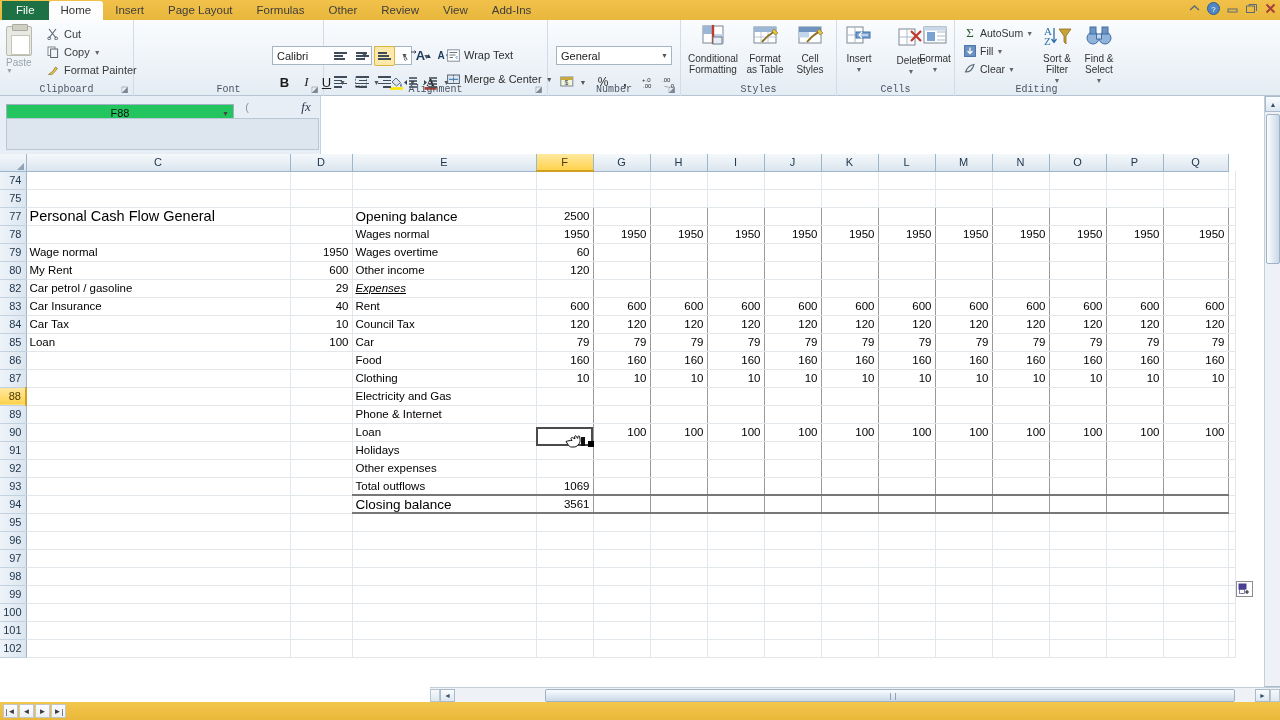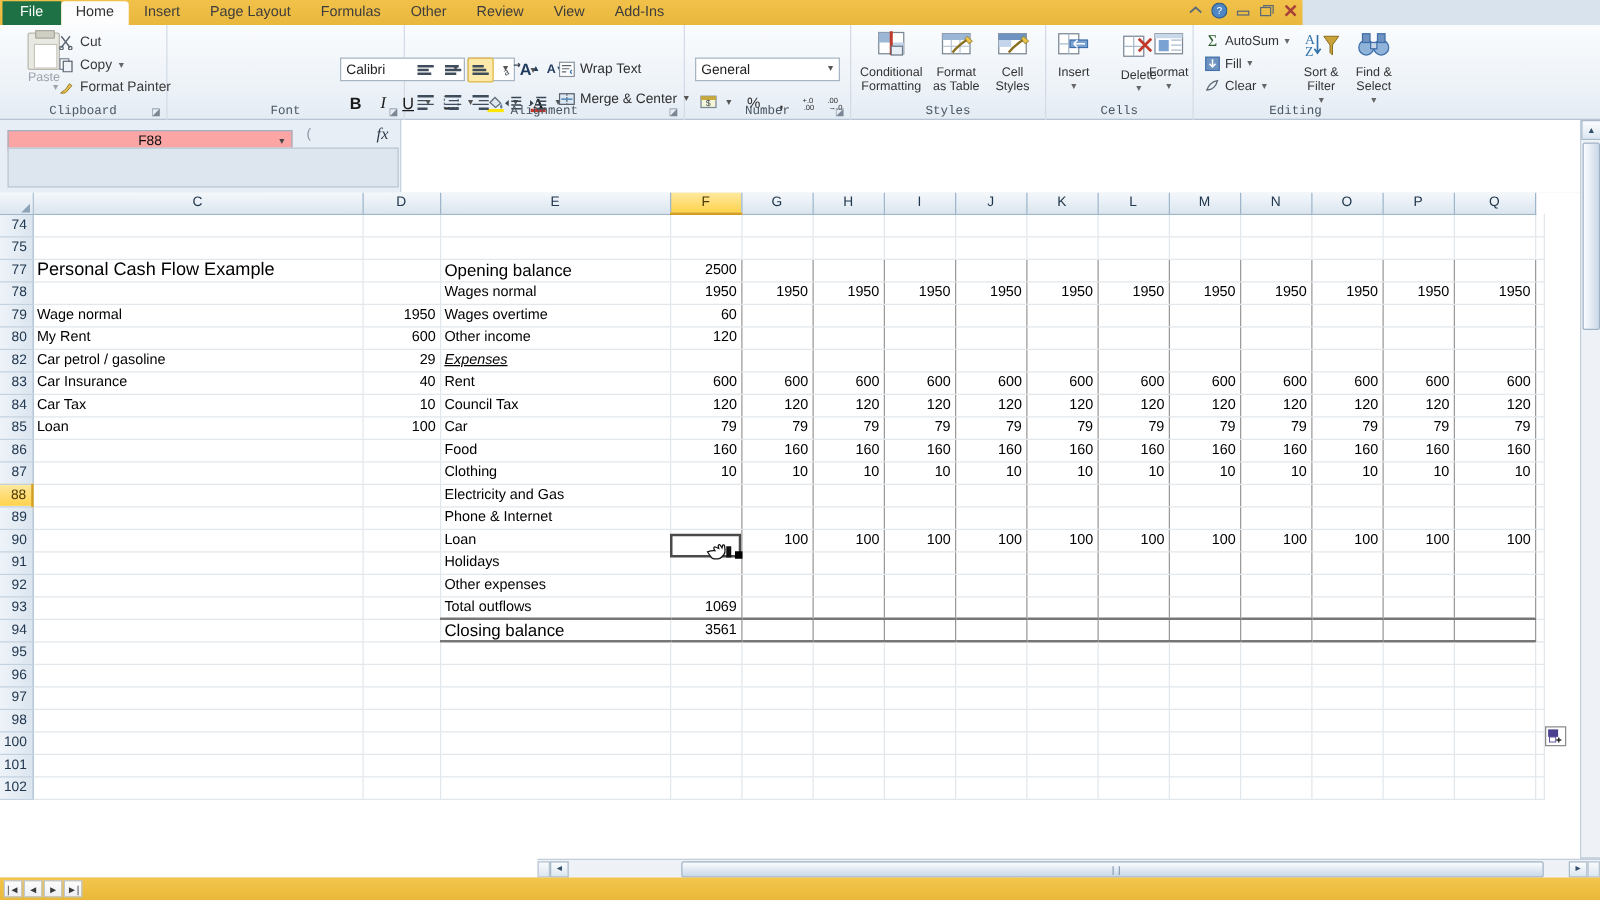--- a/index.html
+++ b/index.html
@@ -7,21 +7,21 @@
     width: 1280px; height: 720px;
     overflow: hidden;
     font-family: "Liberation Sans", sans-serif;
     font-size: 11px;
     background: #fff;
   }
   #app { position: relative; width: 1280px; height: 720px; background: #d9e3ee; }
 
   
   .titlebar {
-    position: absolute; top: 0; left: 0; width: 1042px; height: 20px;
+    position: absolute; top: 0; left: 0; width: 1280px; height: 20px;
     background: linear-gradient(#f2c14a, #e8b73c);
     display: flex; align-items: flex-end;
   }
   .tabstrip { display: flex; align-items: flex-end; height: 20px; padding-left: 2px; }
   .tab {
     height: 19px; line-height: 19px; padding: 0 12px;
     font-size: 11.5px; color: #3d3d3d; cursor: default;
     border-top-left-radius: 3px; border-top-right-radius: 3px;
     white-space: nowrap;
   }
@@ -55,21 +55,21 @@
     text-align: center; font-size: 10px; color: #4a5562; font-family: Liberation Mono, monospace;
   }
   .rgdialog {
     position: absolute; bottom: 2px; right: 3px;
     width: 9px; height: 9px; font-size: 8px; color: #7b8794; line-height: 9px;
   }
 
   
   .paste-btn {
     position: absolute; left: 6px; top: 4px; width: 42px; height: 54px;
-    display: flex; flex-direction: column; align-items: flex-end; justify-content: flex-start;
+    display: flex; flex-direction: column; align-items: flex-start; justify-content: flex-start;
   }
   .paste-glyph {
     width: 26px; height: 30px; margin-top: 2px;
     background: #e9e9e4; border: 1px solid #b9b9ae; border-radius: 2px;
     position: relative;
   }
   .paste-glyph:before {
     content: ""; position: absolute; left: 5px; top: -3px; width: 14px; height: 5px;
     background: #cfcfc4; border: 1px solid #a9a99e; border-radius: 1px;
   }
@@ -151,21 +151,21 @@
     font-size: 10.5px; color: #333; white-space: nowrap;
   }
 
   
   .fbarzone {
     position: absolute; top: 96px; left: 0; width: 1280px; height: 58px;
     background: #e8eef5;
   }
   .namebox {
     position: absolute; left: 6px; top: 8px; width: 228px; height: 18px;
-    background: #fca5a5; border: 1px solid #9fb0c1;
+    background: #22c55e; border: 1px solid #9fb0c1;
     display: flex; align-items: center; justify-content: center;
     font-size: 11px; color: #111;
   }
   .namebox .nb-arrow { position: absolute; right: 4px; font-size: 7px; color: #444; }
   .fbdivider {
     position: absolute; left: 238px; top: 2px; width: 18px; height: 18px;
     display: flex; align-items: center; justify-content: center;
     color: #8894a2; font-size: 11px;
   }
   .fxbtn {
@@ -772,21 +772,21 @@
             <td class="cell num"></td>
             <td class="cell num"></td>
             <td class="cell num"></td>
             <td class="cell num"></td>
             <td class="cell num"></td>
             <td class="cell num"></td>
             <td class="cell"></td>
           </tr>
           <tr>
             <td class="rowhead">77</td>
-            <td class="cell txt hdbig">Personal Cash Flow Example</td>
+            <td class="cell txt hdbig">Personal Cash Flow General</td>
             <td class="cell num"></td>
             <td class="cell txt bigb tb-l">Opening balance</td>
             <td class="cell num vsep">2500</td>
             <td class="cell num vsep"></td>
             <td class="cell num vsep"></td>
             <td class="cell num vsep"></td>
             <td class="cell num vsep"></td>
             <td class="cell num vsep"></td>
             <td class="cell num vsep"></td>
             <td class="cell num vsep"></td>
@@ -1170,20 +1170,39 @@
             <td class="cell num"></td>
             <td class="cell num"></td>
             <td class="cell num"></td>
             <td class="cell num"></td>
             <td class="cell num"></td>
             <td class="cell num"></td>
             <td class="cell num"></td>
             <td class="cell"></td>
           </tr>
           <tr>
+            <td class="rowhead">99</td>
+            <td class="cell txt"></td>
+            <td class="cell num"></td>
+            <td class="cell txt"></td>
+            <td class="cell num"></td>
+            <td class="cell num"></td>
+            <td class="cell num"></td>
+            <td class="cell num"></td>
+            <td class="cell num"></td>
+            <td class="cell num"></td>
+            <td class="cell num"></td>
+            <td class="cell num"></td>
+            <td class="cell num"></td>
+            <td class="cell num"></td>
+            <td class="cell num"></td>
+            <td class="cell num"></td>
+            <td class="cell"></td>
+          </tr>
+          <tr>
             <td class="rowhead">100</td>
             <td class="cell txt"></td>
             <td class="cell num"></td>
             <td class="cell txt"></td>
             <td class="cell num"></td>
             <td class="cell num"></td>
             <td class="cell num"></td>
             <td class="cell num"></td>
             <td class="cell num"></td>
             <td class="cell num"></td>

